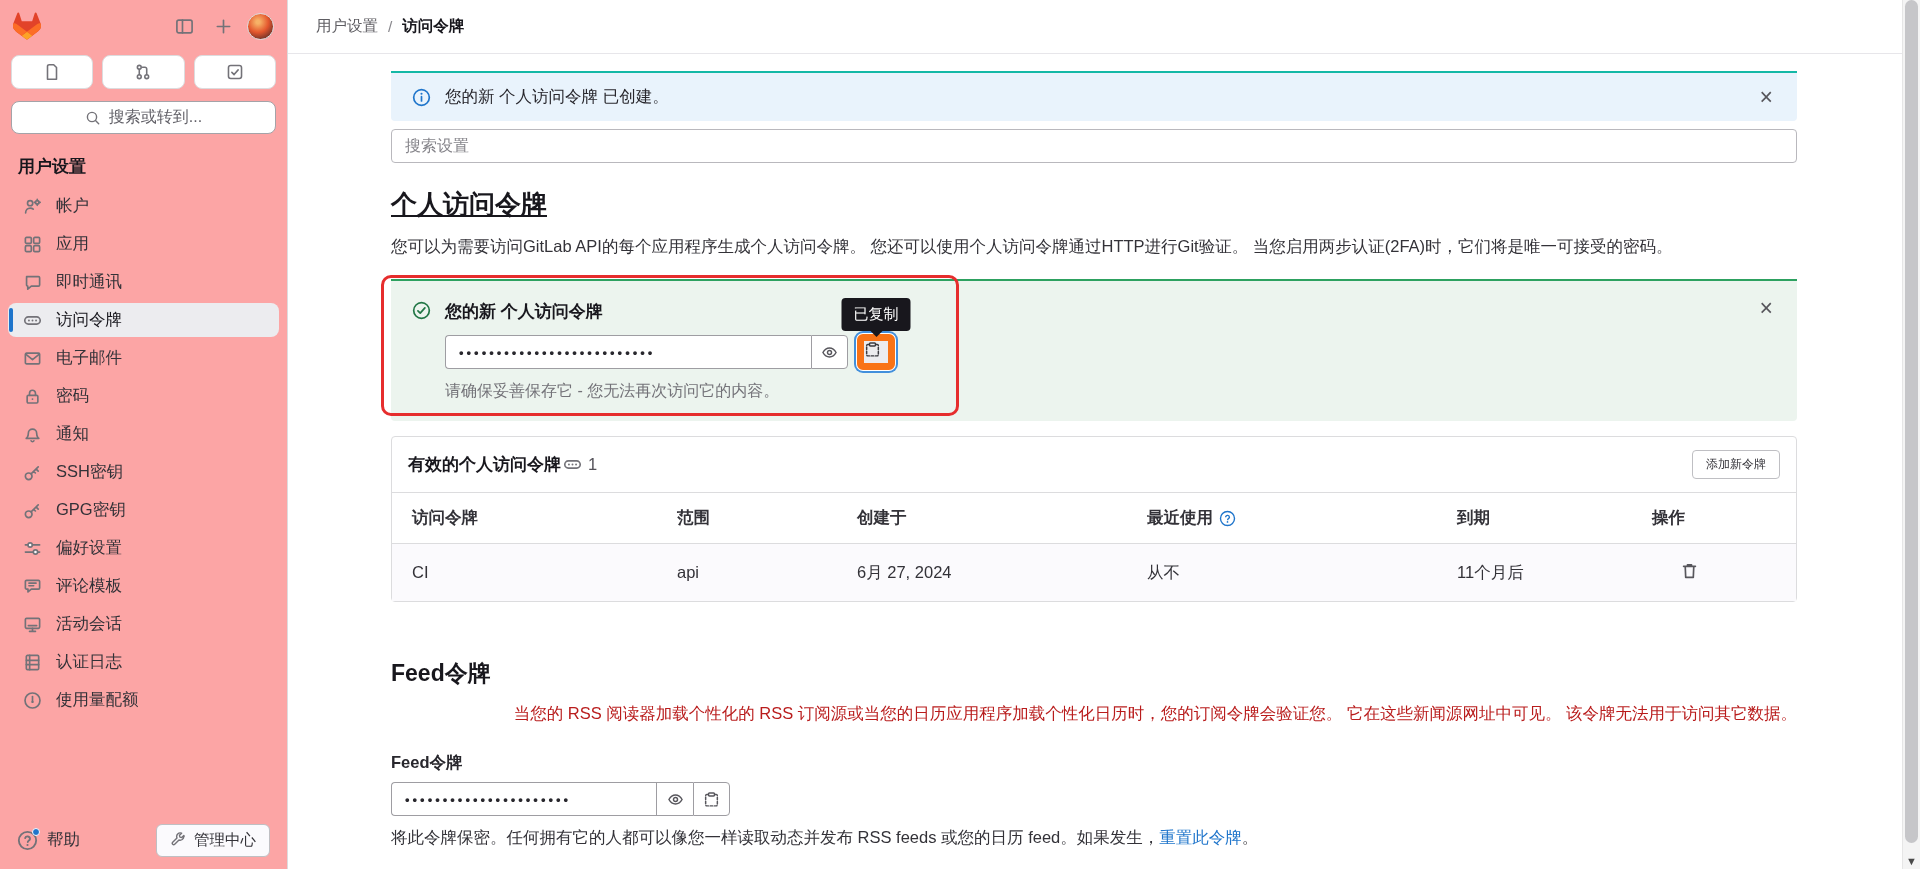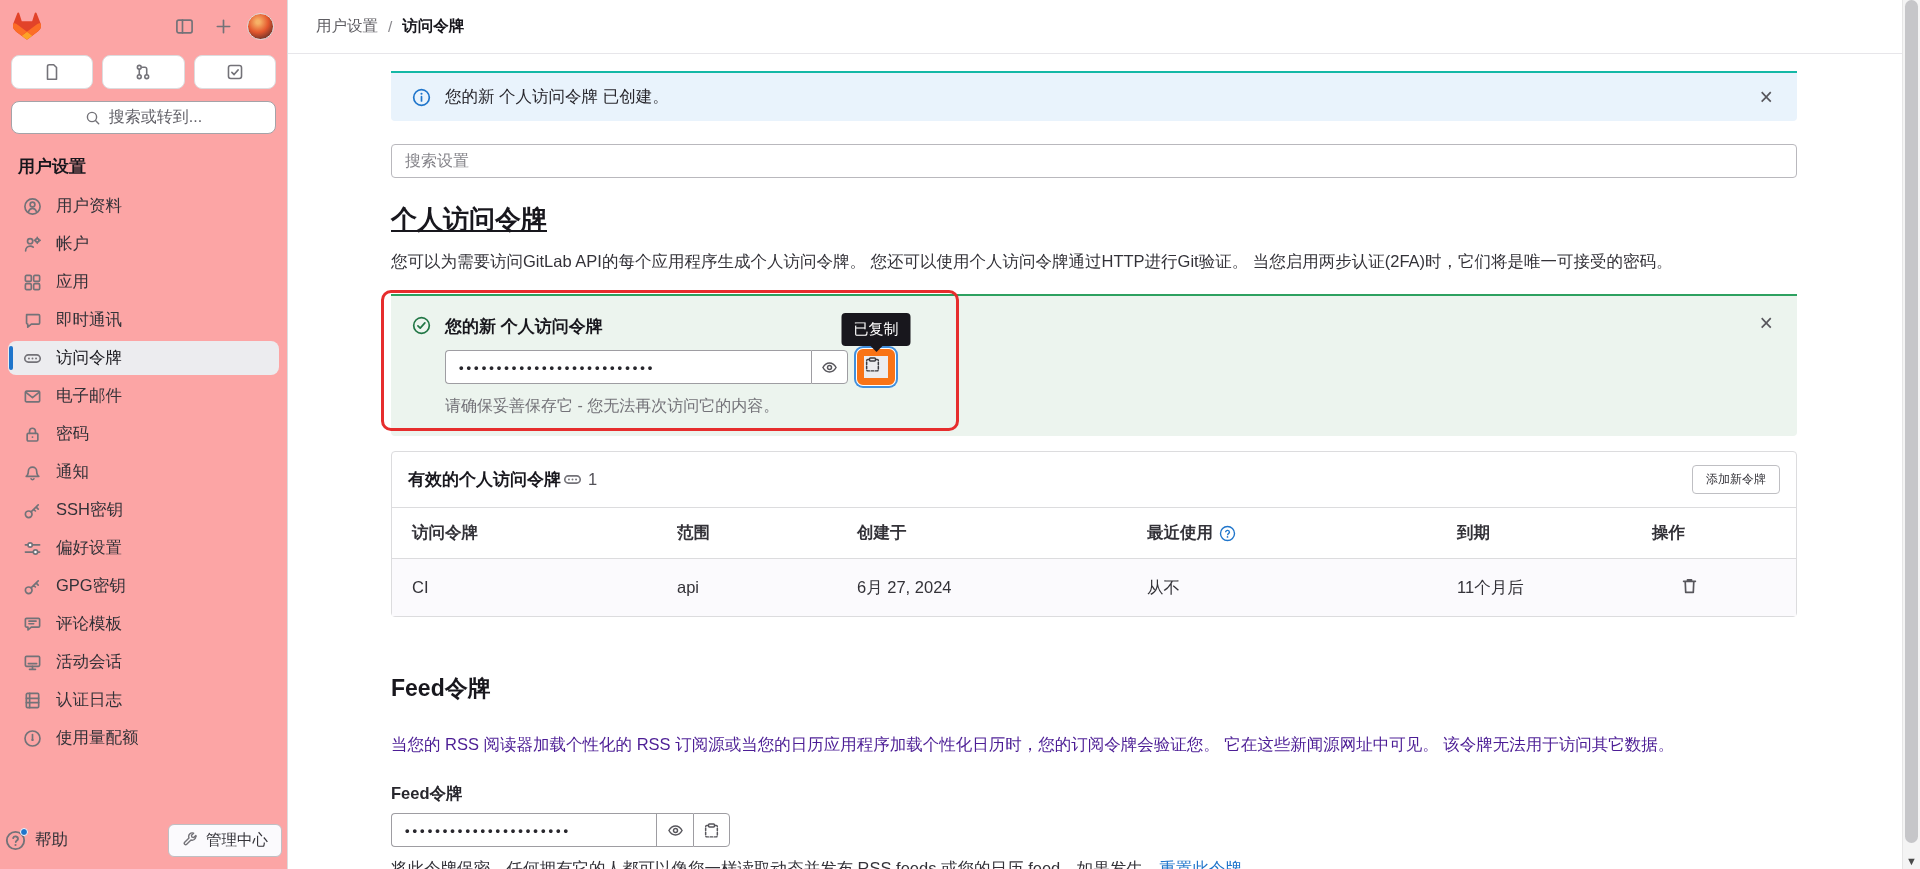--- a/index.html
+++ b/index.html
@@ -31,21 +31,21 @@
   .nav { padding:0 8px; }
   .nav-item { position:relative; display:flex; align-items:center; gap:14px; height:34px;
     margin-bottom:4px; padding:0 10px 0 15px; border-radius:8px; font-size:16.5px;
     color:#333238; cursor:pointer; }
   .nav-item.active { background:#ececef; color:#18171d; }
   .nav-item.active::before { content:""; position:absolute; left:1px; top:5px; bottom:5px;
     width:4px; border-radius:4px; background:#1f75cb; }
   .nav-ic { width:19px; height:19px; flex:none; }
   .svg-stroke { stroke:#737278; fill:none; stroke-width:1.4; stroke-linecap:round; stroke-linejoin:round; }
   .sb-bottom { position:absolute; left:0; right:0; bottom:0; height:58px;
-    display:flex; align-items:center; justify-content:space-between; padding:0 5px; }
+    display:flex; align-items:center; justify-content:space-between; padding:0 17px; }
   .help { display:flex; align-items:center; gap:9px; font-size:16.5px; cursor:pointer; }
   .help-ic-wrap { position:relative; width:21px; height:21px; }
   .help-dot { position:absolute; right:-2px; top:-2px; width:8px; height:8px;
     border-radius:50%; background:#1f75cb; border:1.5px solid #fbfafd; }
   .admin-btn { display:flex; align-items:center; gap:8px; border:1px solid #bfbfc3;
     border-radius:6px; padding:5px 13px; font-size:15.5px; background:#fbfafd;
     color:#333238; cursor:pointer; }
 
   
   .main { position:absolute; left:288px; top:0; right:18px; bottom:0; background:#fff; }
@@ -55,21 +55,21 @@
   .crumb-sep { margin:0 10px; color:#89888d; }
   .crumb-current { font-weight:bold; color:#18171d; }
   .content { margin-left:103px; width:1406px; }
 
   .alert-info { margin-top:17px; background:#e9f3fc; border-top:2px solid #14b8a6;
     border-radius:0 0 4px 4px; display:flex; align-items:center; gap:14px;
     padding:13px 24px 13px 21px; color:#28272d; }
   .alert-close { margin-left:auto; color:#57565c; font-size:23px; line-height:20px;
     cursor:pointer; font-weight:normal; }
 
-  .settings-search { display:block; margin-top:23px; width:100%; height:34px;
+  .settings-search { display:block; margin-top:8px; width:100%; height:34px;
     border:1px solid #b9b8bd; border-radius:4px; padding:8px 13px; font-size:16px;
     font-family:inherit; color:#333238; background:#fff; }
   .settings-search::placeholder { color:#85848a; }
 
   .page-title { margin:24px 0 0; font-size:26px; font-weight:bold; color:#18171d;text-decoration:underline; }
   .page-desc { margin:14px 0 0; color:#333238; }
 
   .token-created-wrap { position:relative; margin-top:21px; }
   .alert-success { background:#ecf4ee; border-top:2px solid #2da160;
     border-radius:0 0 4px 4px; display:flex; gap:14px; padding:17px 24px 19px 21px; }
@@ -103,21 +103,21 @@
   .add-btn { margin-left:auto; border:1px solid #bfbfc3; background:#fff; border-radius:4px;
     padding:5px 13px; font-size:12px; color:#333238; cursor:pointer; font-family:inherit; }
   .t-head, .t-row { display:grid; grid-template-columns:265px 180px 290px 310px 195px 1fr;
     padding:0 20px; align-items:center; }
   .t-head { border-top:1px solid #dcdcde; }
   .t-head > div { font-weight:bold; padding:14px 0; display:flex; align-items:center; gap:6px; }
   .t-row { background:#fbfafd; border-top:1px solid #dcdcde; height:58px; }
 
   .feed-section { margin-top:56px; }
   .feed-title { margin:0; font-size:23px; font-weight:bold; color:#18171d; }
-  .feed-desc { margin:30px 0 0; color:#4c1d95; }
+  .feed-desc { margin:14px 0 0; color:#b91c1c;text-align:right; }
   .feed-label { margin-top:27px; font-weight:bold; font-size:16.5px; color:#28272d; }
   .feed-row { display:flex; margin-top:8px; }
   .feed-input { width:265px; height:34px; border:1px solid #9e9da2; border-right:none;
     border-radius:4px 0 0 4px; padding:0 13px; font-size:13px; letter-spacing:3px;
     font-weight:bold; background:#fff; color:#28272d; font-family:inherit; }
   .feed-mid { border-radius:0; border-right:none; }
   .feed-end { border-radius:0 4px 4px 0; }
   .feed-hint { margin-top:11px; color:#333238; }
   .link { color:#1f75cb; cursor:pointer; text-decoration:none; }
 
@@ -186,28 +186,20 @@
           <path d="m10.5 10.5 3.2 3.2"></path>
         </svg>
       <span>搜索或转到...</span>
     </div>
 
     <div class="sb-section">用户设置</div>
 
     <div class="nav">
       <div class="nav-item">
         <svg class="nav-ic svg-stroke" viewBox="0 0 16 16">
-            <circle cx="8" cy="8" r="6.4"></circle>
-            <circle cx="8" cy="6.3" r="2"></circle>
-            <path d="M4.6 12.4c.7-1.9 2-2.8 3.4-2.8s2.7.9 3.4 2.8"></path>
-          </svg>
-        <span>用户资料</span>
-      </div>
-      <div class="nav-item">
-        <svg class="nav-ic svg-stroke" viewBox="0 0 16 16">
             <circle cx="6" cy="5.2" r="2.2"></circle>
             <path d="M2.2 13.5c0-2.6 1.8-4.2 3.8-4.2 1 0 1.9.3 2.6.9"></path>
             <circle cx="12" cy="4.5" r="1.5"></circle>
             <path d="M12 2v1M12 6v1M14.5 4.5h-1M10.5 4.5h-1"></path>
           </svg>
         <span>帐户</span>
       </div>
       <div class="nav-item">
         <svg class="nav-ic svg-stroke" viewBox="0 0 16 16">
             <rect x="2" y="2" width="5" height="5" rx="1"></rect>
@@ -256,32 +248,32 @@
       </div>
       <div class="nav-item">
         <svg class="nav-ic svg-stroke" viewBox="0 0 16 16">
             <circle cx="4.8" cy="11.2" r="2.8"></circle>
             <path d="m6.8 9.2 6-6M11 5l1.8 1.8M9 7l1.4 1.4"></path>
           </svg>
         <span>SSH密钥</span>
       </div>
       <div class="nav-item">
         <svg class="nav-ic svg-stroke" viewBox="0 0 16 16">
+            <circle cx="4.8" cy="11.2" r="2.8"></circle>
+            <path d="m6.8 9.2 6-6M11 5l1.8 1.8M9 7l1.4 1.4"></path>
+          </svg>
+        <span>GPG密钥</span>
+      </div>
+      <div class="nav-item">
+        <svg class="nav-ic svg-stroke" viewBox="0 0 16 16">
             <path d="M2 5h12M2 11h12"></path>
             <circle cx="6" cy="5" r="1.8" fill="#fbfafd"></circle>
             <circle cx="10.5" cy="11" r="1.8" fill="#fbfafd"></circle>
           </svg>
         <span>偏好设置</span>
-      </div>
-      <div class="nav-item">
-        <svg class="nav-ic svg-stroke" viewBox="0 0 16 16">
-            <circle cx="4.8" cy="11.2" r="2.8"></circle>
-            <path d="m6.8 9.2 6-6M11 5l1.8 1.8M9 7l1.4 1.4"></path>
-          </svg>
-        <span>GPG密钥</span>
       </div>
       <div class="nav-item">
         <svg class="nav-ic svg-stroke" viewBox="0 0 16 16">
             <path d="M3 2.8h10a1 1 0 0 1 1 1v5.4a1 1 0 0 1-1 1H7l-2.8 2.4v-2.4H3a1 1 0 0 1-1-1V3.8a1 1 0 0 1 1-1z"></path>
             <path d="M5 5.2h6M5 7.4h4"></path>
           </svg>
         <span>评论模板</span>
       </div>
       <div class="nav-item">
         <svg class="nav-ic svg-stroke" viewBox="0 0 16 16">

